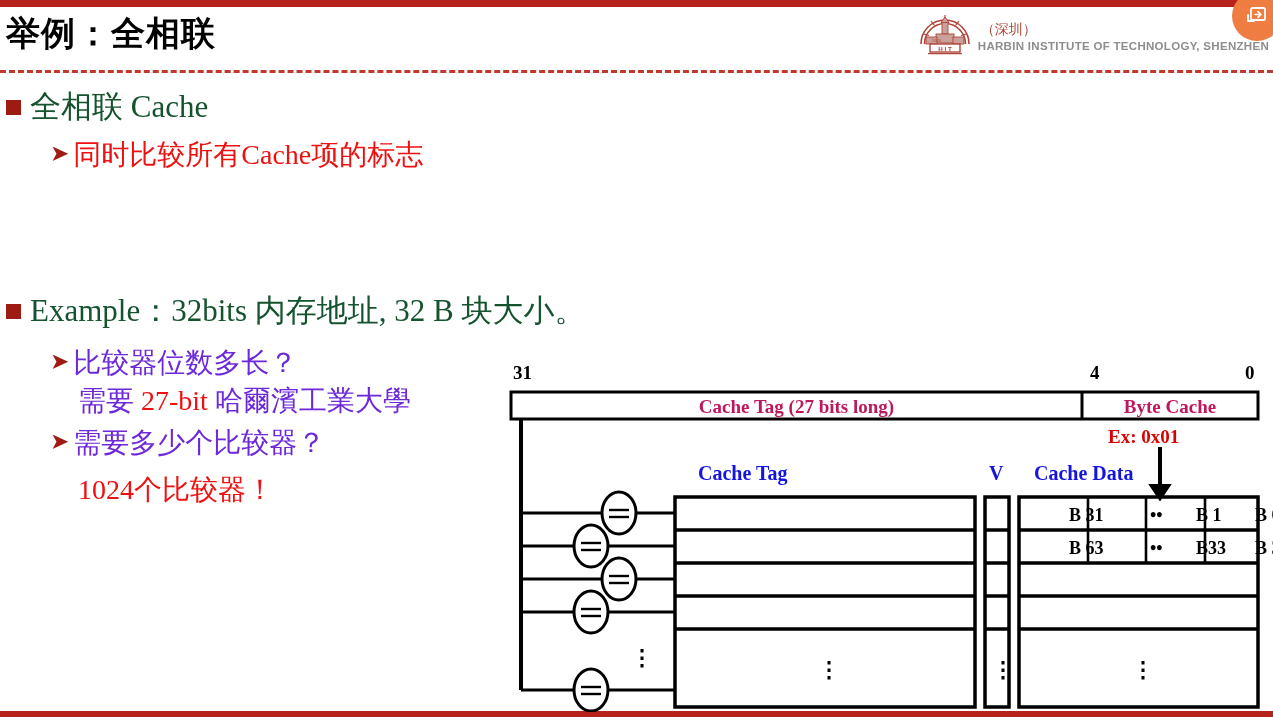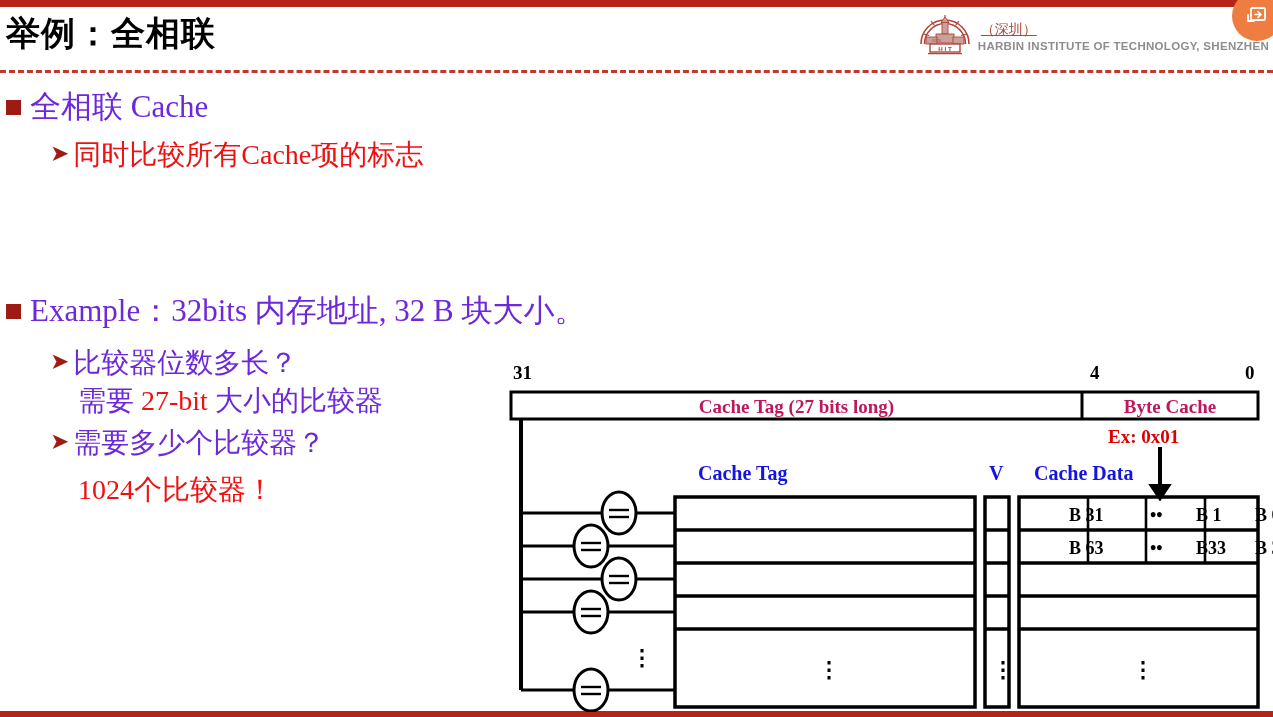--- a/index.html
+++ b/index.html
@@ -80,21 +80,20 @@
     font-style: italic;
     font-size: 26px;
     color: #b0453a;
     letter-spacing: 2px;
   }
   .logo-campus {
     font-family: "DejaVu Sans", sans-serif;
     font-size: 14px;
     color: #b0453a;
     margin-left: 3px;
-    text-decoration: underline;
   }
   .logo-en {
     font-family: "Liberation Sans", sans-serif;
     font-size: 11.5px;
     font-weight: 600;
     letter-spacing: 0.3px;
     color: #8d8d8d;
     white-space: nowrap;
     margin-top: 1px;
   }
@@ -123,21 +122,21 @@
   .sq-marker {
     width: 15px; height: 15px;
     background: #9e1b14;
     flex: 0 0 auto;
     margin-top: 12px;
     margin-right: 9px;
   }
   .l1-text {
     font-size: 31px;
     line-height: 38px;
-    color: #6d28d9;
+    color: #14532d;
     text-align: right;
   }
   .bullet-l2 {
     position: absolute;
     display: flex;
     align-items: flex-start;
     white-space: nowrap;
   }
   .arrow-marker {
     flex: 0 0 auto;
@@ -244,21 +243,21 @@
   <span class="sq-marker"></span>
   <span class="l1-text">Example：32bits 内存地址, 32 B 块大小。</span>
 </div>
 
 <div class="bullet-l2" style="left:50px; top:345px;">
   <span class="arrow-marker">➤</span>
   <span class="l2-text black">比较器位数多长？</span>
 </div>
 
 <div class="plain-line" style="left:78px; top:383px;">
-  <span class="black">需要 </span><span class="red">27-bit</span><span class="black"> 大小的比较器</span>
+  <span class="black">需要 </span><span class="red">27-bit</span><span class="black"> 哈爾濱工業大學</span>
 </div>
 
 <div class="bullet-l2" style="left:50px; top:425px;">
   <span class="arrow-marker">➤</span>
   <span class="l2-text black">需要多少个比较器？</span>
 </div>
 
 <div class="plain-line red" style="left:78px; top:472px;">1024个比较器！</div>
 
 <div id="cache-diagram">

